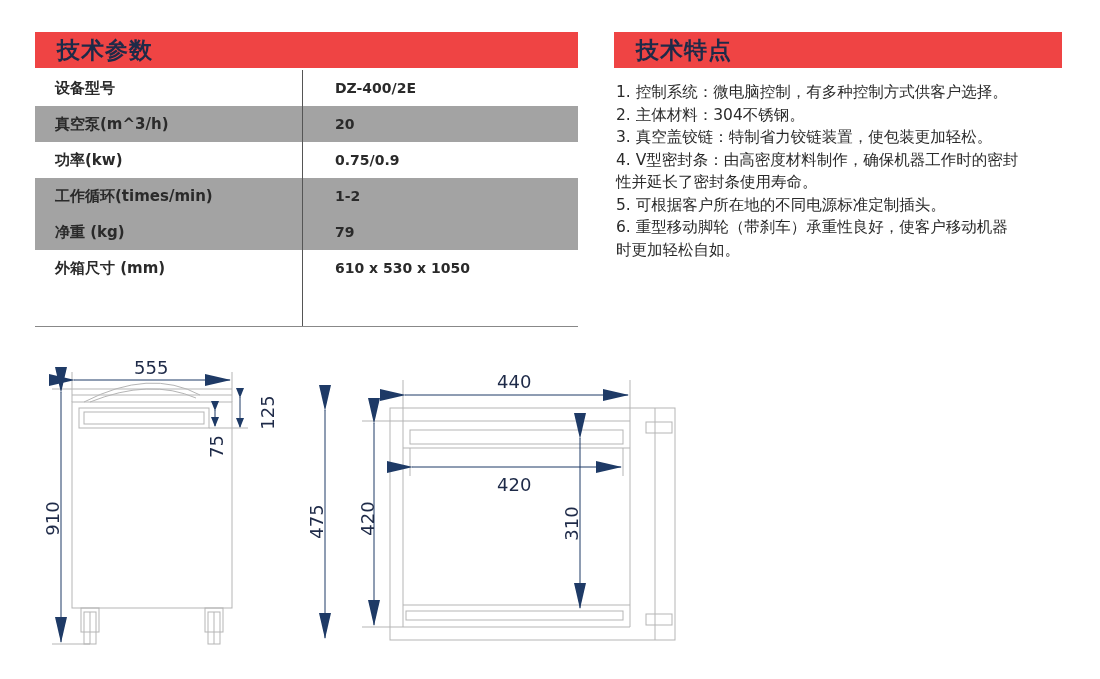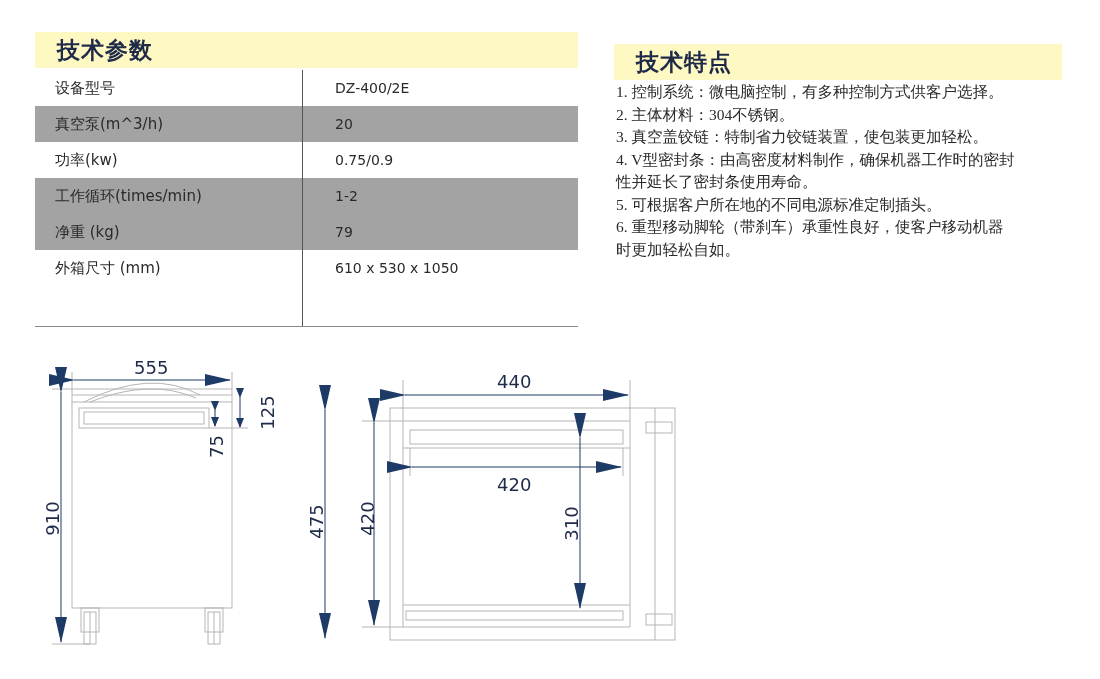--- a/index.html
+++ b/index.html
@@ -1,31 +1,31 @@
 <!DOCTYPE html>
 <html><head>
 <meta charset="utf-8">
 <style>
   html, body { margin:0; padding:0; background:#ffffff; }
   body { width:1100px; height:679px; position:relative; overflow:hidden;
          font-family:"DejaVu Sans","Liberation Sans",sans-serif; color:#222; }
-  .section-header { position:absolute; background:#fef9c3; height:36px;text-align:center; }
+  .section-header { position:absolute; background:#ef4444; height:36px;text-align:center; }
   .section-title { position:absolute; left:22px; top:3px; font-size:23px; font-weight:bold; color:#1e2a48; letter-spacing:1px; }
   #spec-header { left:35px; top:32px; width:543px; }
-  #feat-header { left:614px; top:44px; width:448px; }
+  #feat-header { left:614px; top:32px; width:448px; }
 
   .spec-table { position:absolute; left:35px; top:70px; width:543px; }
-  .spec-row { position:relative; height:36px; display:flex; align-items:center; font-size:15px; color:#2a2a2a; }
+  .spec-row { position:relative; height:36px; display:flex; align-items:center; font-size:15px; color:#2a2a2a;font-weight:bold; }
   .spec-row.shaded { background:#a3a3a3; }
   .spec-label { position:absolute; left:20px; }
   .spec-value { position:absolute; left:300px; font-size:14px;text-align:right; }
   .spec-divider { position:absolute; left:302px; top:70px; width:1px; height:257px; background:#555; }
   .spec-bottom { position:absolute; left:35px; top:326px; width:543px; height:1px; background:#888; }
 
-  .features { position:absolute; left:616px; top:81px; width:460px; font-size:15.5px; line-height:22.5px; color:#2a2a2a;font-family:Liberation Serif, serif; }
+  .features { position:absolute; left:616px; top:81px; width:460px; font-size:15.5px; line-height:22.5px; color:#2a2a2a; }
   .feature-item { white-space:pre-wrap; }
 
   .dim { position:absolute; font-size:18px; color:#1e2a48; }
   .dim.v { transform:rotate(-90deg); transform-origin:center center; }
   svg.drawing { position:absolute; left:0; top:0; }
 </style>
 </head>
 <body>
 
 <div class="section-header" id="spec-header">

